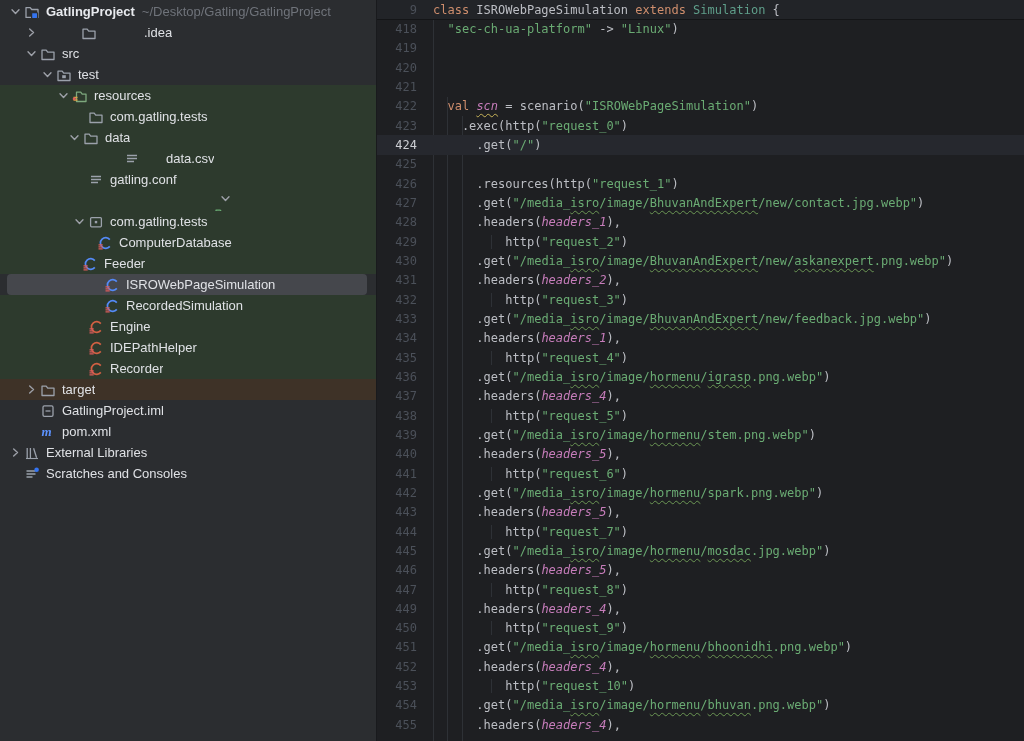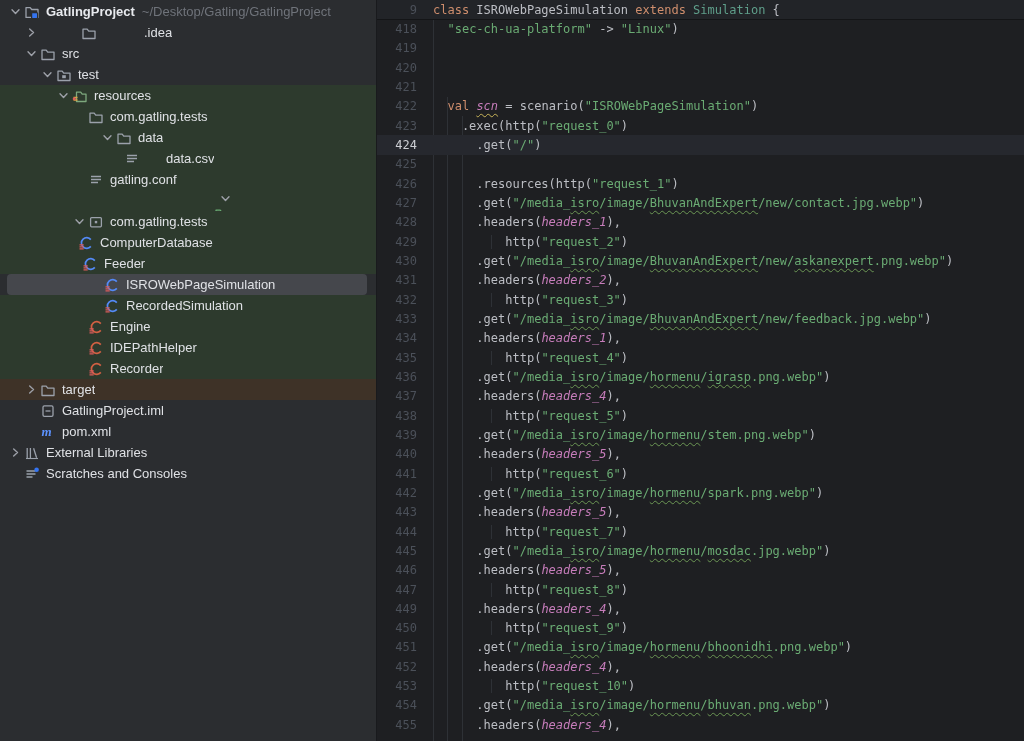--- a/index.html
+++ b/index.html
@@ -132,21 +132,21 @@
         </div>
         <div class="trow bg-green" style="padding-left: 71px;">
           <span class="chev"></span>
           <span class="ticon">
             <svg width="16" height="16" viewBox="0 0 16 16">
               <path d="M2 4.2h4.2l1.5 1.9H14v7.4H2z" fill="none" stroke="#9ba1ab" stroke-width="1.3" stroke-linejoin="round"></path>
             </svg>
           </span>
           <span class="tlabel">com.gatling.tests</span>
         </div>
-        <div class="trow bg-green" style="padding-left: 99px;">
+        <div class="trow bg-green" style="padding-left: 66px;">
           <span class="chev open">
             <svg width="11" height="11" viewBox="0 0 12 12">
               <path d="M4 2.2l4.2 3.8L4 9.8" fill="none" stroke="#9da0a8" stroke-width="1.5" stroke-linecap="round" stroke-linejoin="round"></path>
             </svg>
           </span>
           <span class="ticon">
             <svg width="16" height="16" viewBox="0 0 16 16">
               <path d="M2 4.2h4.2l1.5 1.9H14v7.4H2z" fill="none" stroke="#9ba1ab" stroke-width="1.3" stroke-linejoin="round"></path>
             </svg>
           </span>
@@ -190,21 +190,21 @@
             </svg>
           </span>
           <span class="ticon">
             <svg width="16" height="16" viewBox="0 0 16 16">
               <rect x="2.6" y="3.6" width="10.8" height="9.2" rx="1" fill="none" stroke="#9ba1ab" stroke-width="1.3"></rect>
               <rect x="6.8" y="6.9" width="2.4" height="2.4" fill="#9ba1ab"></rect>
             </svg>
           </span>
           <span class="tlabel">com.gatling.tests</span>
         </div>
-        <div class="trow bg-green" style="padding-left: 61px;">
+        <div class="trow bg-green" style="padding-left: 80px;">
           <span class="chev"></span>
           <span class="ticon">
             <svg width="16" height="16" viewBox="0 0 16 16">
               <path d="M12.8 4.6A5.3 5.3 0 1 0 12.8 11.4" fill="none" stroke="#548af7" stroke-width="1.7"></path>
               <path d="M1.5 9.8h4.2M1.5 11.8h4.2M1.5 13.8h4.2" stroke="#db5c5c" stroke-width="1.2"></path>
             </svg>
           </span>
           <span class="tlabel">ComputerDatabase</span>
         </div>
         <div class="trow bg-green" style="padding-left: 65px;">

